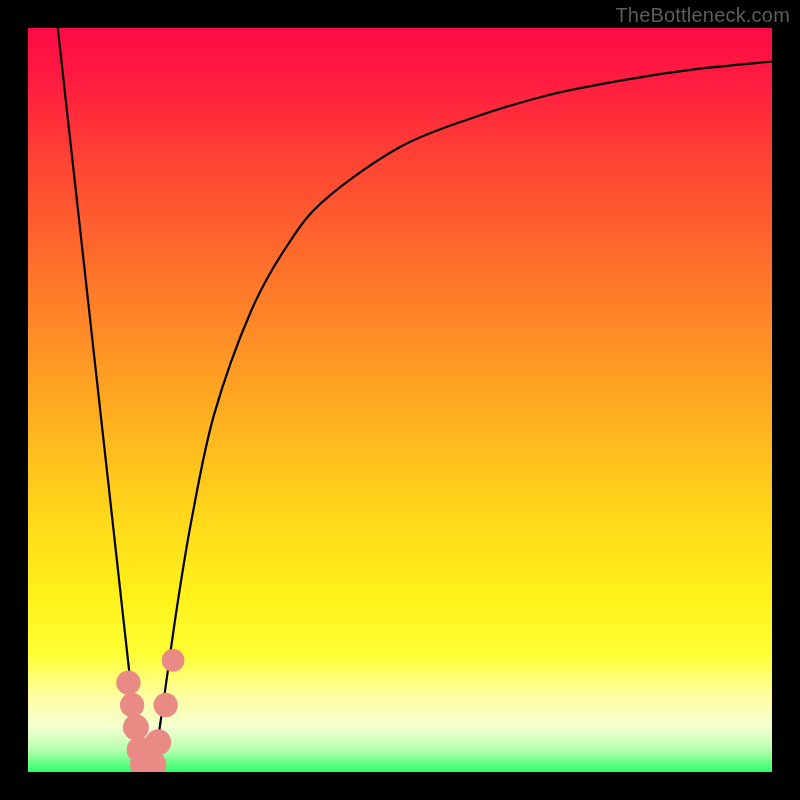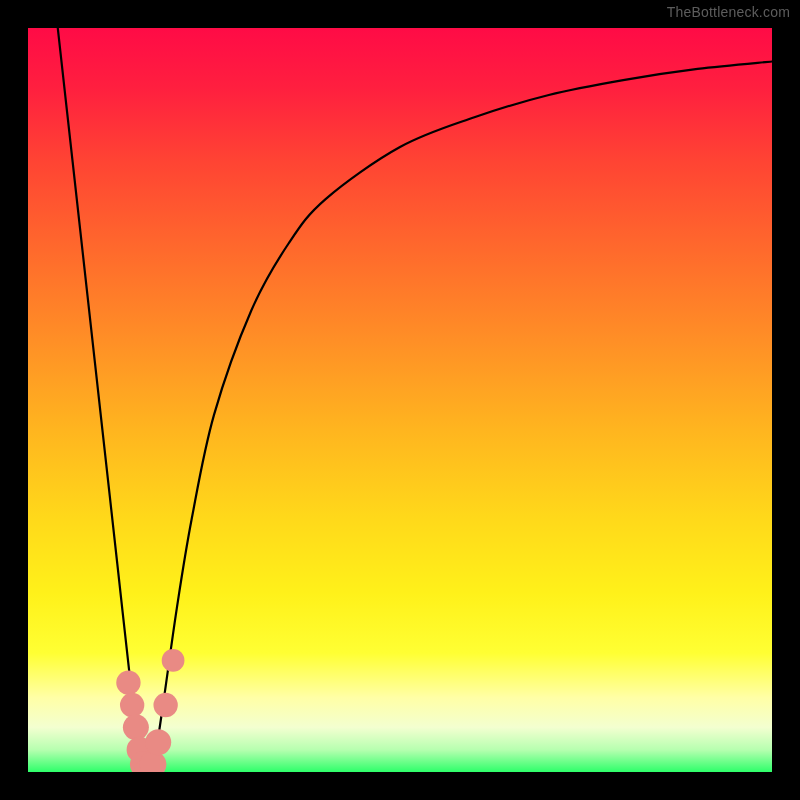--- a/index.html
+++ b/index.html
@@ -48,21 +48,21 @@
   }
   svg.curve {
     position: absolute;
     inset: 0;
   }
   .attribution {
     position: absolute;
     top: 4px;
     right: 10px;
     color: #5d5d5d;
-    font-size: 14px;
+    font-size: 20px;
     letter-spacing: 0.2px;
     user-select: none;
   }
 </style>
 </head>
 <body>
 
 <div class="frame">
 
   <div class="attribution">TheBottleneck.com</div>

